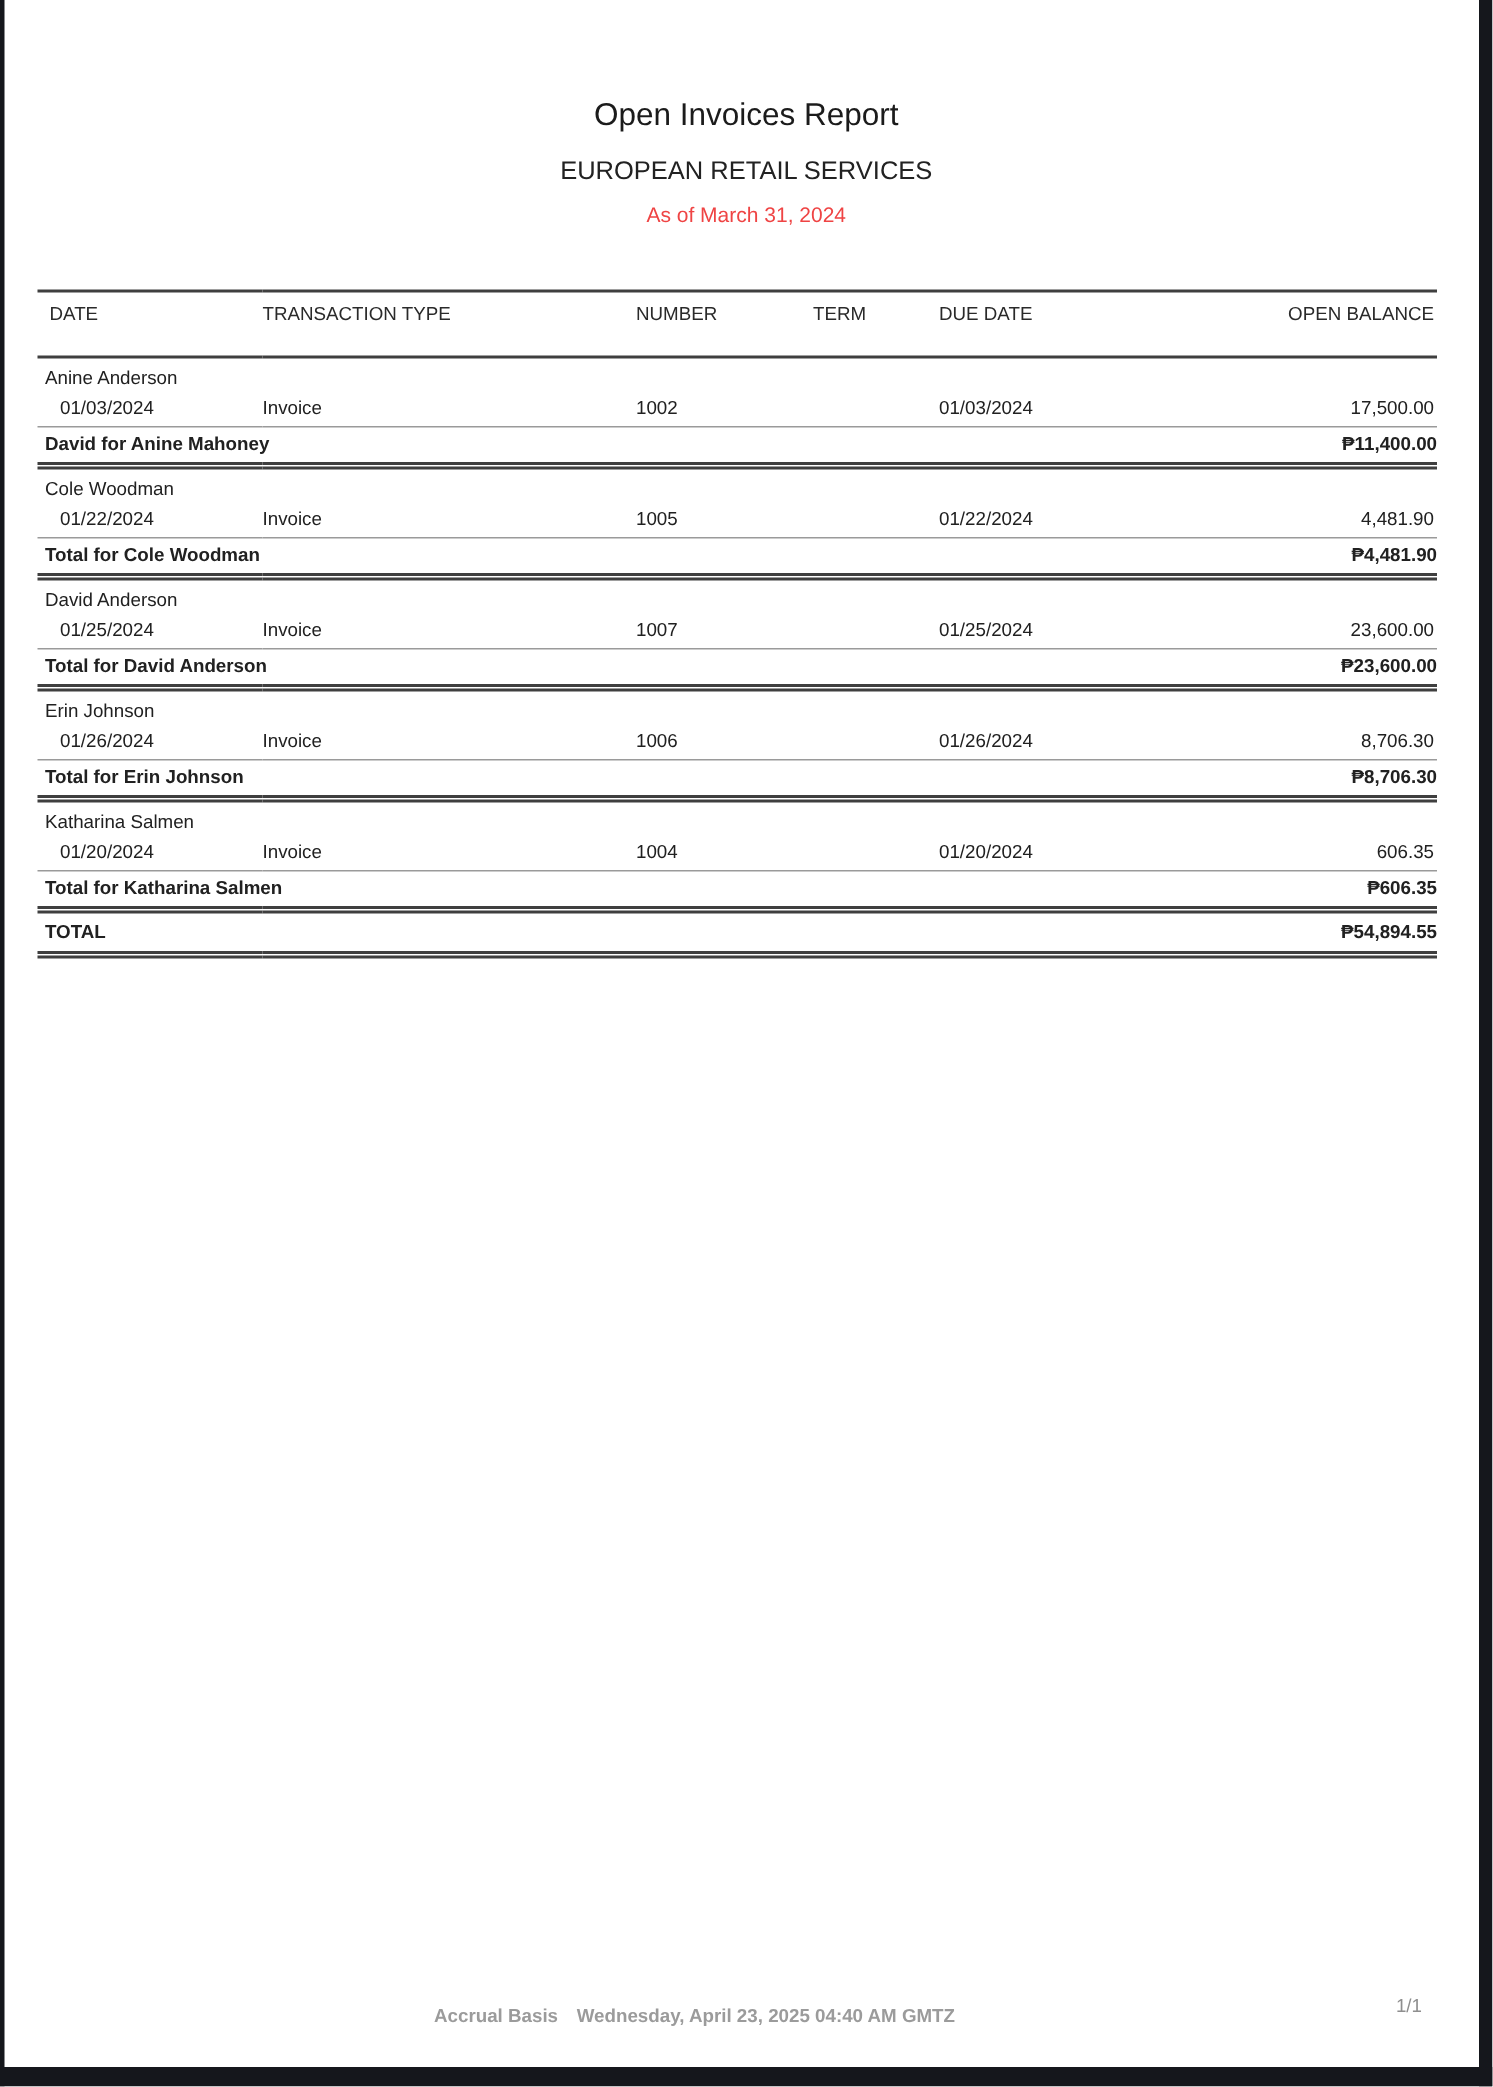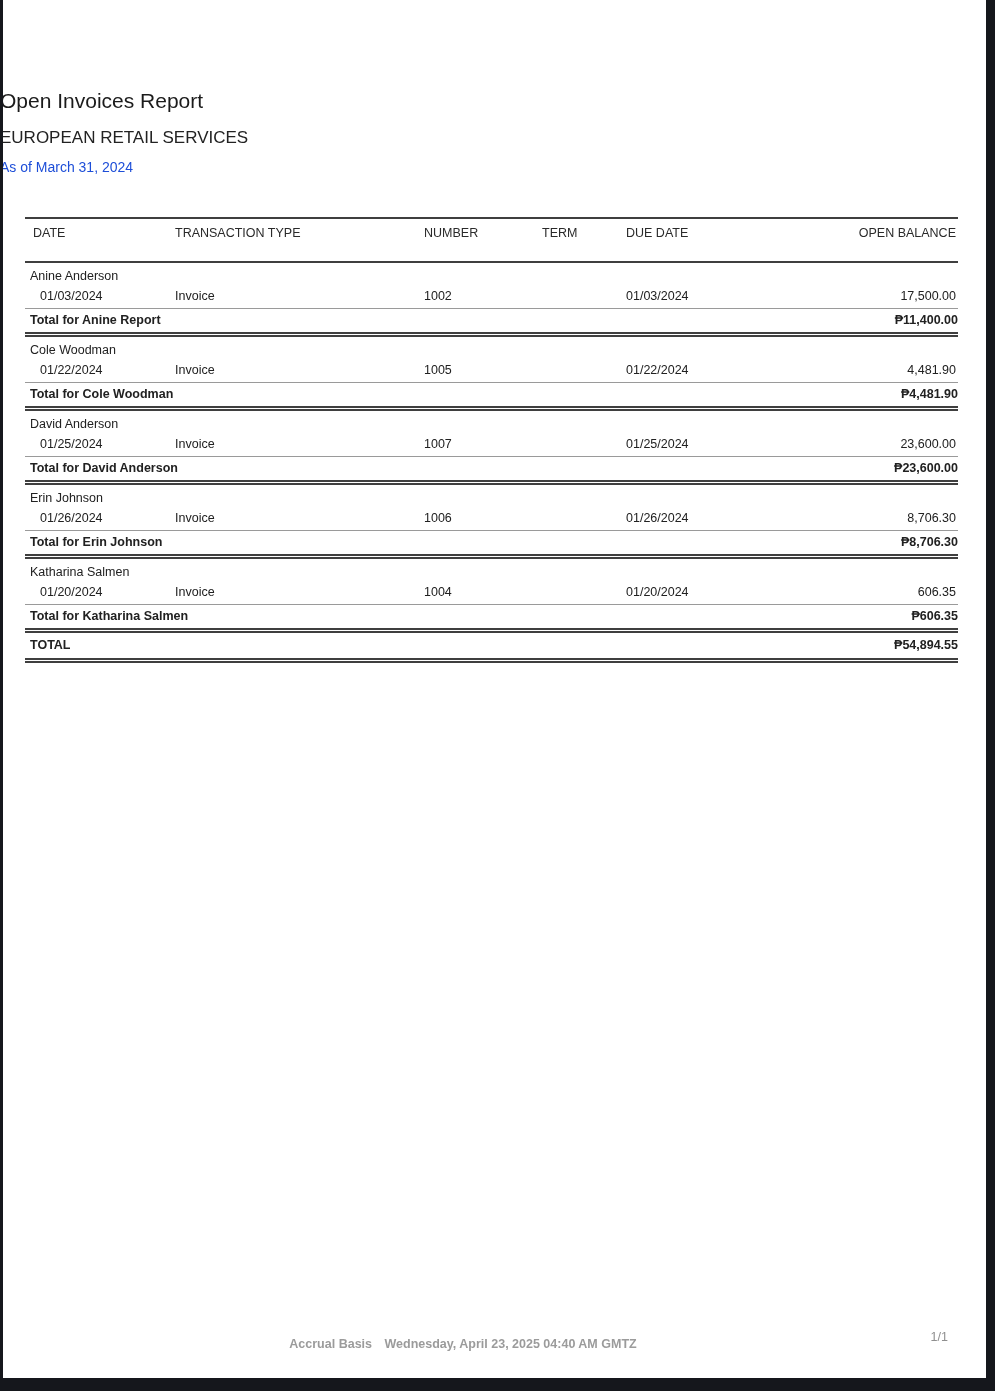--- a/index.html
+++ b/index.html
@@ -11,24 +11,24 @@
     position: relative;
     overflow: hidden;
   }
 
   
   .edge-left   { position: absolute; left: 0; top: 0; width: 3px; height: 100%; background: #15171c; }
   .edge-right  { position: absolute; right: 0; top: 0; width: 9px; height: 100%; background: #15171c; }
   .edge-bottom { position: absolute; left: 0; bottom: 0; width: 100%; height: 13px; background: #15171c; }
 
   
-  .report-header { text-align: left; padding-top: 65px; margin-top: 24px; }
+  .report-header { text-align: center; padding-top: 65px; }
   .report-title   { font-size: 21px; font-weight: 400; margin: 0; color: #1b1b1b; }
   .report-company { font-size: 17px; margin-top: 15px; color: #222; }
-  .report-asof    { font-size: 14px; margin-top: 11px; color: #1d4ed8; }
+  .report-asof    { font-size: 14px; margin-top: 11px; color: #ef4444; }
 
   
   table.report-table {
     border-collapse: collapse;
     table-layout: fixed;
     width: 933px;
     margin: 42px 0 0 25px;
     font-size: 12.5px;
   }
   col.c-date    { width: 150px; }
@@ -128,21 +128,21 @@
         </tr>
         <tr class="invoice-row">
           <td class="cell-date">01/03/2024</td>
           <td>Invoice</td>
           <td>1002</td>
           <td></td>
           <td>01/03/2024</td>
           <td class="num">17,500.00</td>
         </tr>
         <tr class="total-row">
-          <td colspan="5">Total for Anine Report</td>
+          <td colspan="5">David for Anine Mahoney</td>
           <td class="num">₱11,400.00</td>
         </tr>
       </tbody>
       <tbody>
         <tr class="customer-row">
           <td colspan="6">Cole Woodman</td>
         </tr>
         <tr class="invoice-row">
           <td class="cell-date">01/22/2024</td>
           <td>Invoice</td>

